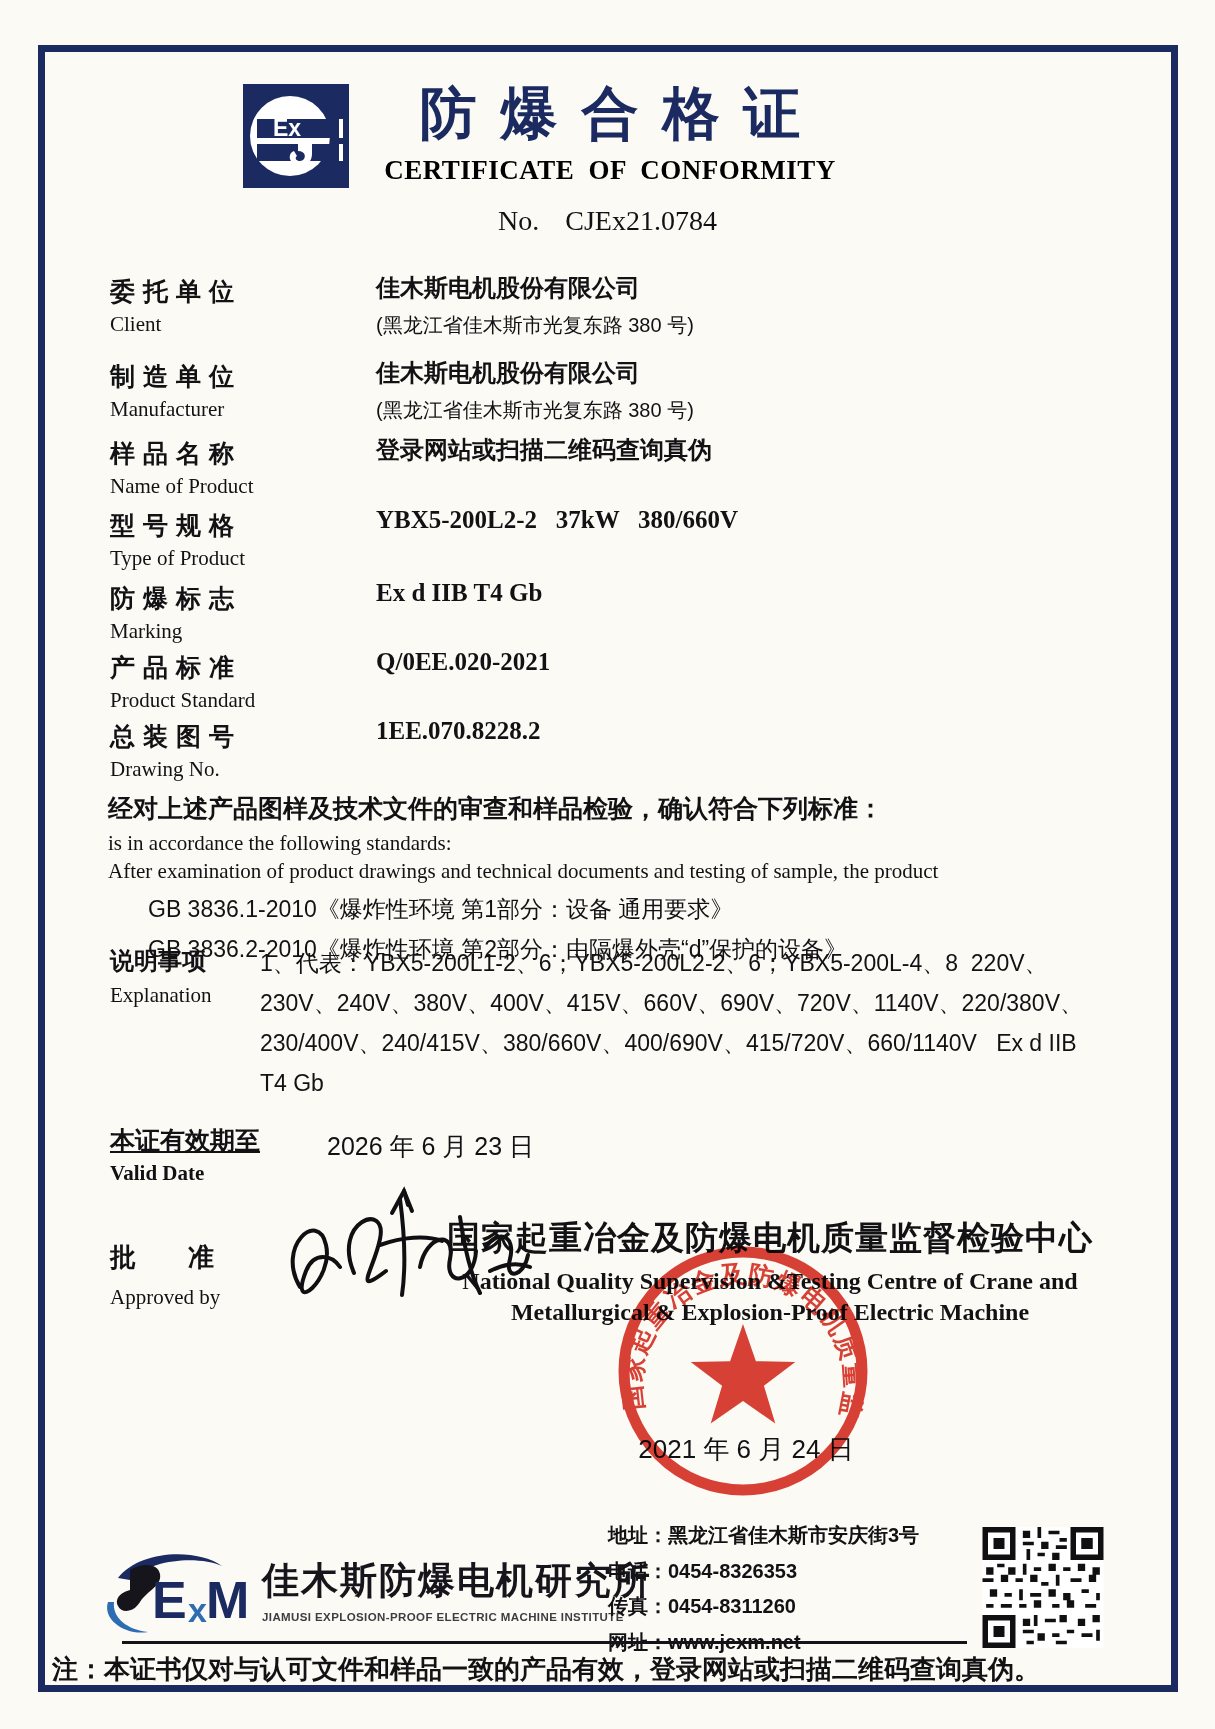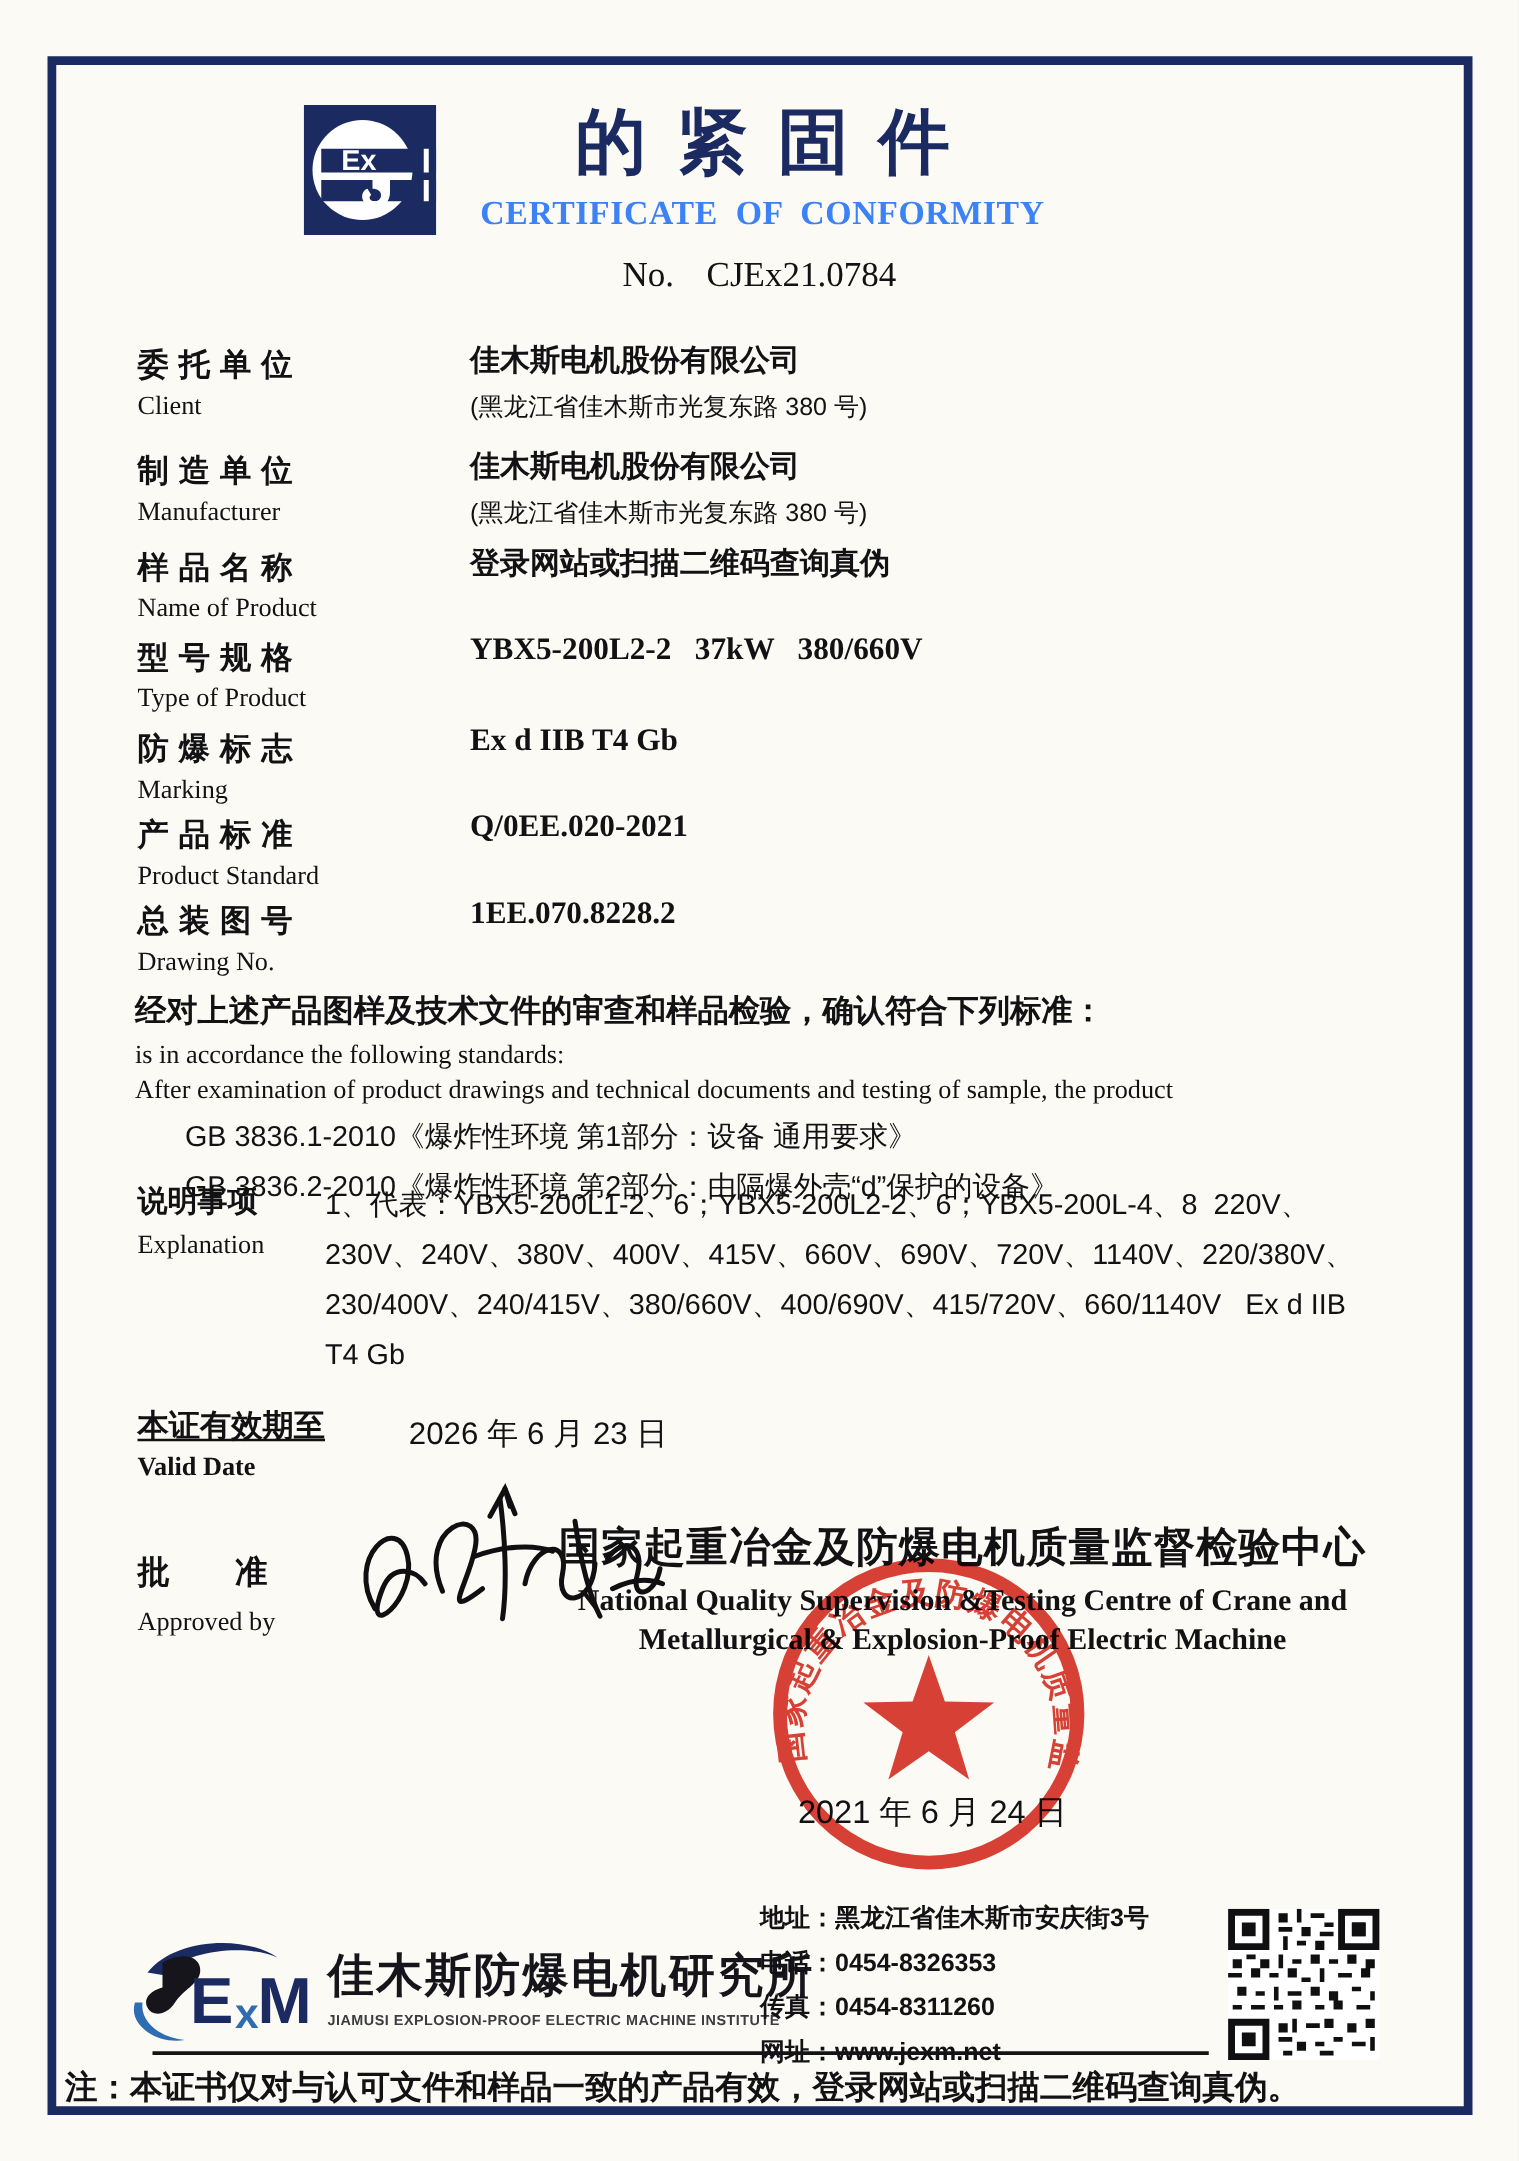--- a/index.html
+++ b/index.html
@@ -13,21 +13,21 @@
     border:7px solid #1b2a60;pointer-events:none;
   }
   
   .ex-logo{position:absolute;left:243px;top:84px;width:106px;height:104px;}
   .title-block{position:absolute;left:370px;top:76px;width:480px;text-align:center;}
   .title-cn{
     font-size:57px;font-weight:bold;color:#1b2a60;letter-spacing:.42em;
     margin-left:.42em;white-space:nowrap;
   }
   .title-en{
-    font-family:"Liberation Serif",serif;font-weight:bold;color:#3b82f6;
+    font-family:"Liberation Serif",serif;font-weight:bold;color:#000000;
     font-size:27px;letter-spacing:.5px;word-spacing:7px;margin-top:2px;white-space:nowrap;
   }
   .cert-no{
     position:absolute;left:0;top:205px;width:1215px;text-align:center;
     font-family:"Liberation Serif",serif;font-size:28px;color:#121215;white-space:nowrap;
   }
   .cert-no .no-num{margin-left:26px;}
   
   .f-label{position:absolute;left:110px;width:250px;}
   .f-label .cn{font-size:25px;font-weight:bold;letter-spacing:.32em;white-space:nowrap;}
@@ -88,21 +88,21 @@
     <circle cx="47" cy="52" r="40" fill="#ffffff"></circle>
     <rect x="14" y="35" width="92" height="19" fill="#1b2a60"></rect>
     <rect x="14" y="60" width="92" height="17" fill="#1b2a60"></rect>
     <rect x="96" y="35" width="4" height="19" fill="#ffffff"></rect>
     <rect x="96" y="60" width="4" height="17" fill="#ffffff"></rect>
     <path d="M55,60 h14 v10 c0,9 -8,14 -16,11 c-8,-3 -8,-12 -2,-14 l3,5 c-4,3 2,7 6,4 c3,-2 3,-9 -5,-9 z" fill="#ffffff"></path>
     <text x="30" y="52" font-size="23" font-weight="bold" fill="#ffffff" font-family="Liberation Sans, sans-serif">Ex</text>
   </svg>
 
   <div class="title-block">
-    <div class="title-cn">的紧固件</div>
+    <div class="title-cn">防爆合格证</div>
     <div class="title-en">CERTIFICATE OF CONFORMITY</div>
   </div>
 
   <div class="cert-no"><span>No.</span><span class="no-num">CJEx21.0784</span></div>
 
   <div class="f-label" style="top:275px">
     <div class="cn">委托单位</div>
     <div class="en">Client</div>
   </div>
   <div class="f-value" style="top:272px">

